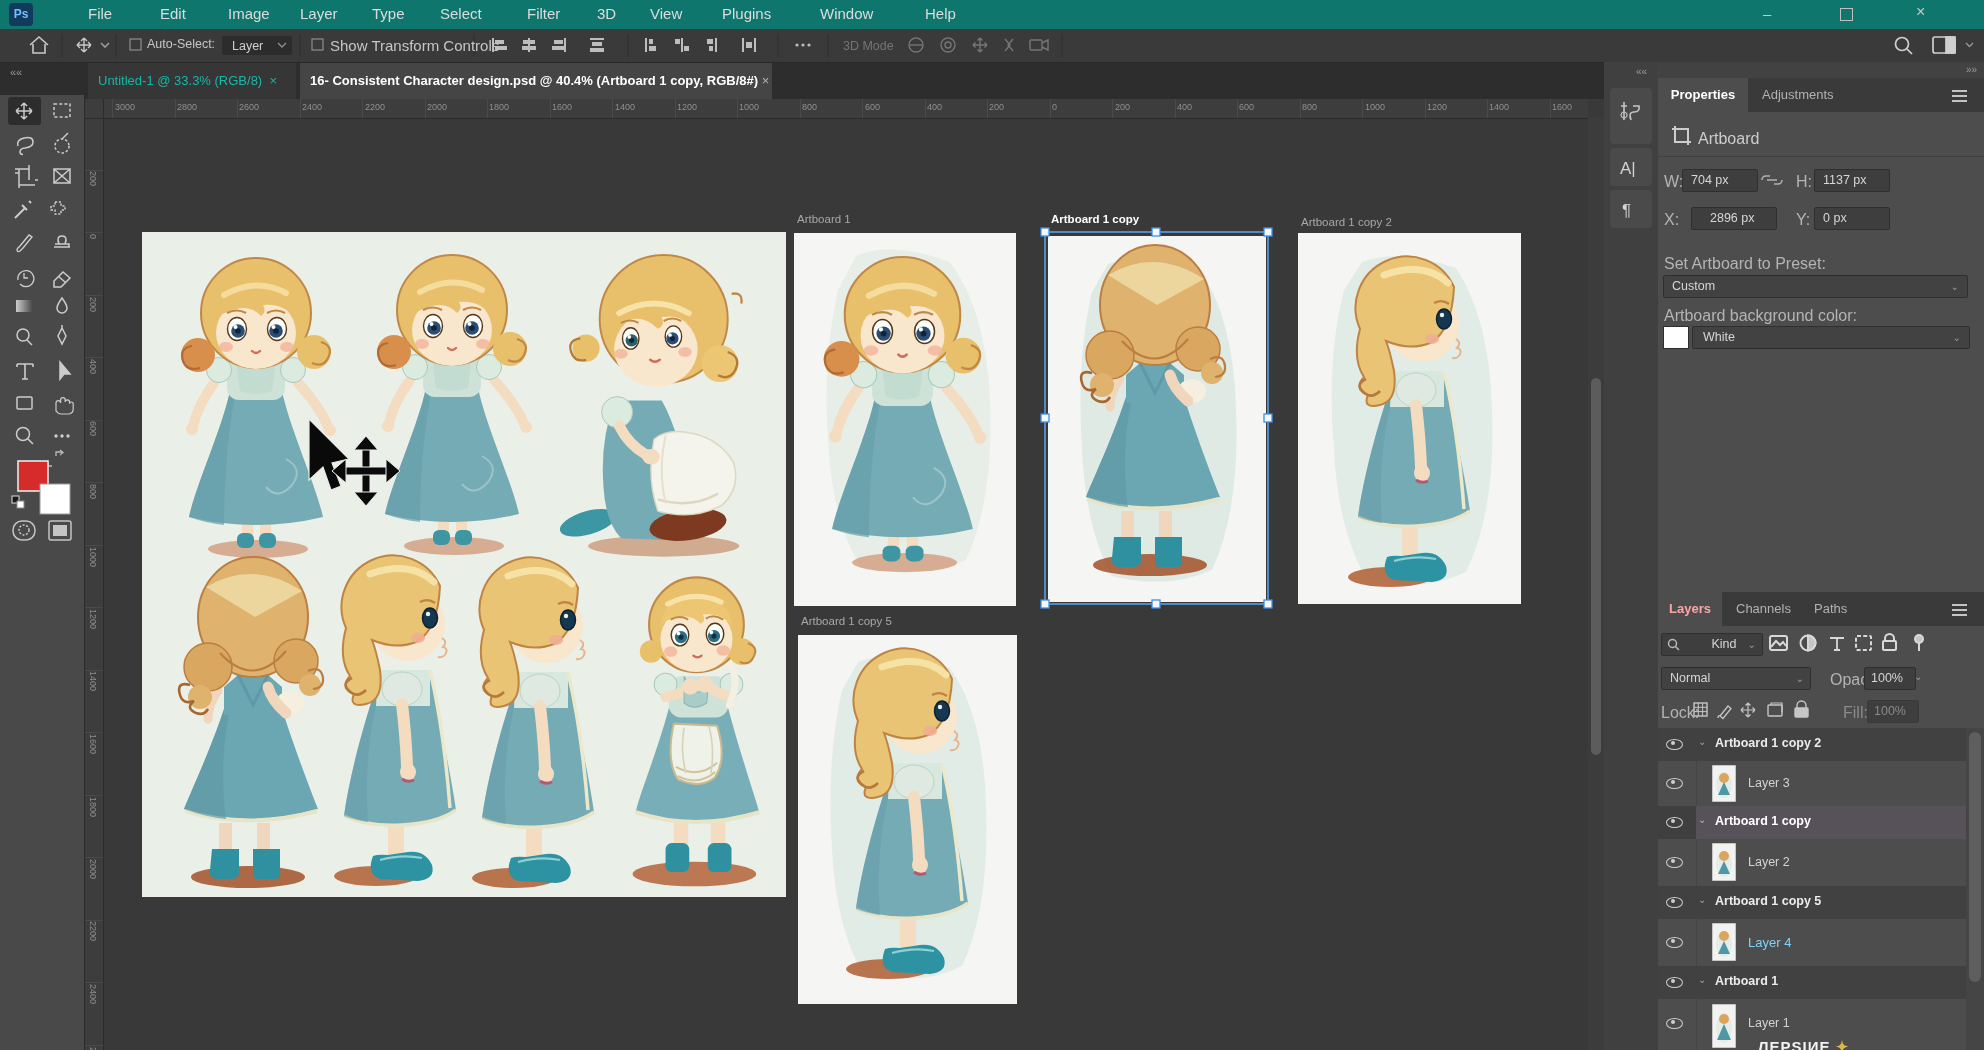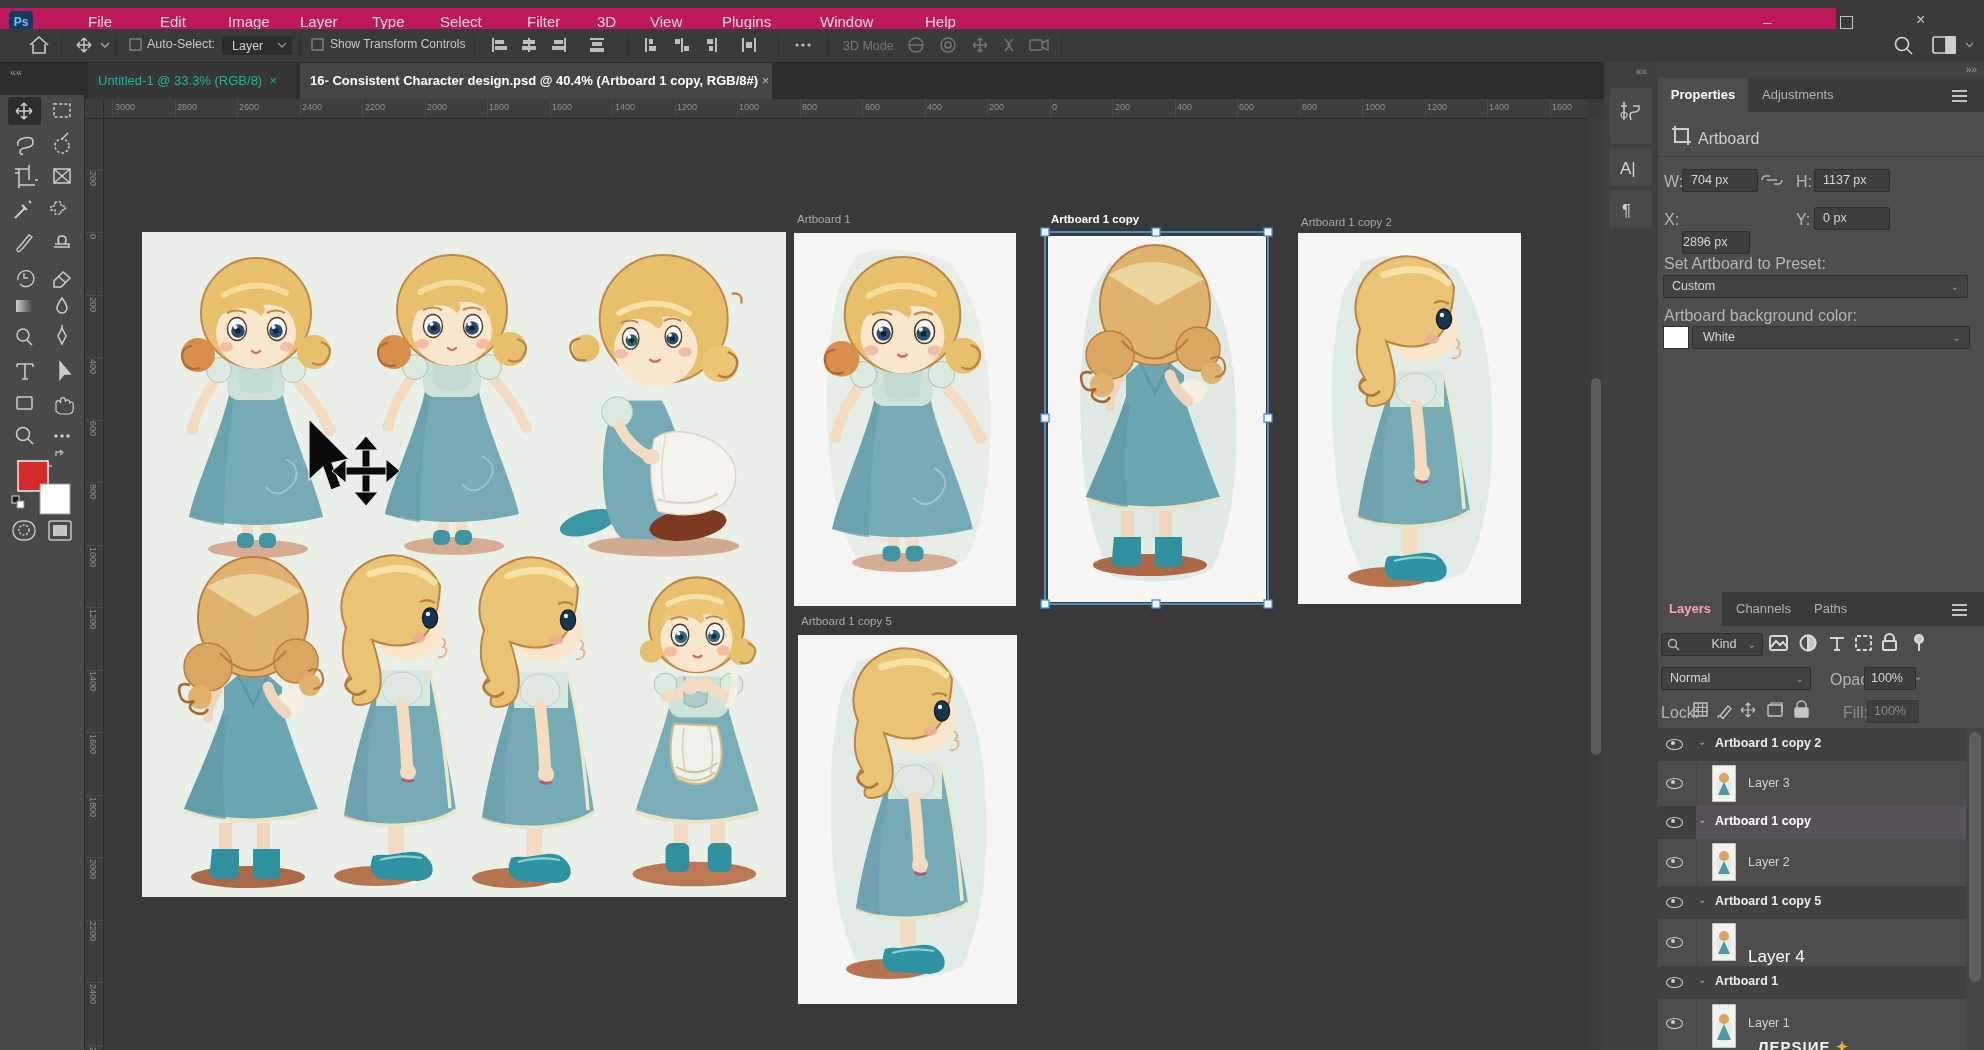--- a/index.html
+++ b/index.html
@@ -1,19 +1,19 @@
 <!DOCTYPE html>
 <html><head>
 <meta charset="utf-8">
 <style>
   html,body{margin:0;padding:0;width:1984px;height:1050px;overflow:hidden;
     font-family:"Liberation Sans",sans-serif;background:#393939;}
   .abs{position:absolute;}
   
-  #menubar{left:0;top:8px;width:1836px;height:29px;background:#be185d;}
+  #menubar{left:0;top:0;width:1984px;height:29px;background:#0f766e;}
   #menubar .mi{position:absolute;top:5px;color:#dcdcdc;font-size:15px;}
   #optbar{left:0;top:29px;width:1984px;height:33px;background:#3a3a3a;border-bottom:1px solid #282828;}
   #tabbar{left:0;top:63px;width:1984px;height:36px;background:#2d2d2d;}
   .tab{position:absolute;top:0;height:36px;font-size:13px;line-height:36px;padding:0 10px;white-space:nowrap;overflow:hidden;}
   #hruler{left:103px;top:99px;width:1485px;height:19px;background:#3d3d3d;border-bottom:1px solid #2b2b2b;background-image:repeating-linear-gradient(90deg,#4a4a4a 0,#4a4a4a 1px,transparent 1px,transparent 62.5px);background-position:9px 0;}
   #vruler{left:84px;top:99px;width:19px;height:951px;background:#3d3d3d;border-right:1px solid #2b2b2b;background-image:repeating-linear-gradient(180deg,#4a4a4a 0,#4a4a4a 1px,transparent 1px,transparent 62.5px);background-position:0 8px;}
   .rnum{position:absolute;color:#8f8f8f;font-size:9px;}
   #toolbar{left:0;top:95px;width:84px;height:955px;background:#494949;border-right:1px solid #2b2b2b;}
   #dock{left:1604px;top:62px;width:54px;height:988px;background:#404040;}
   #rpanel{left:1658px;top:62px;width:326px;height:988px;background:#4d4d4d;}
@@ -128,21 +128,21 @@
 
   <g stroke="#d0d0d0" fill="none" stroke-width="1.7">
     <circle cx="1902" cy="15" r="6.5"></circle>
         <path d="M1907,20 l5,5"></path>
     <rect x="1933" y="8" width="22" height="16" rx="2"></rect>
         <rect x="1946" y="8" width="9" height="16" fill="#d0d0d0"></rect>
     <path d="M1966,14 l3.5,3.5 l3.5,-3.5" stroke-width="1.3" stroke="#9a9a9a"></path>
   </g>
 </svg>
 <span style="position:absolute;left:147px;top:8px;color:#c6c6c6;font-size:12.5px;">Auto-Select:</span>
-<span style="position:absolute;left:330px;top:8px;color:#c6c6c6;font-size:12px;">Show Transform Controls</span>
+<span style="position:absolute;left:330px;top:8px;color:#c6c6c6;font-size:15px;">Show Transform Controls</span>
 </div>
 
 <div class="abs" id="tabbar">
   <div class="abs" style="left:10px;top:3px;color:#9a9a9a;font-size:11px;">««</div>
   <div class="tab" style="left:88px;width:188px;background:#363636;color:#14b8a6;">Untitled-1 @ 33.3% (RGB/8) &nbsp;×</div>
   <div class="tab" style="left:300px;width:452px;background:#454545;color:#ffffff;font-weight:bold;">16- Consistent Character design.psd @ 40.4% (Artboard 1 copy, RGB/8#) <span style="color:#b5b5b5;font-weight:normal;">×</span></div>
 </div>
 
 <div class="abs" id="hruler">
 <div class="rnum" style="left:12px;top:3px;">3000</div>
@@ -527,21 +527,21 @@
 
   <div class="lbl" style="left:6px;top:111px;">W:</div>
   <div class="field" style="left:24px;top:107px;width:66px;height:21px;line-height:21px;padding-left:8px;">704 px</div>
   <svg width="24" height="16" style="position:absolute;left:102px;top:110px;">
     <path d="M2,8 a4,4 0 0 1 4,-4 h4 M22,8 a4,4 0 0 1 -4,4 h-4 M7,8 h10" fill="none" stroke="#b0b0b0" stroke-width="1.6"></path>
   </svg>
   <div class="lbl" style="left:138px;top:111px;">H:</div>
   <div class="field" style="left:156px;top:107px;width:66px;height:21px;line-height:21px;padding-left:8px;">1137 px</div>
 
   <div class="lbl" style="left:6px;top:149px;">X:</div>
-  <div class="field" style="left:24px;top:145px;width:66px;height:21px;line-height:21px;padding-left:0;margin-top:24px;">2896 px</div>
+  <div class="field" style="left:33px;top:145px;width:66px;height:21px;line-height:21px;padding-left:18px;">2896 px</div>
   <div class="lbl" style="left:138px;top:149px;">Y:</div>
   <div class="field" style="left:156px;top:145px;width:66px;height:21px;line-height:21px;padding-left:8px;">0 px</div>
 
   <div class="lbl" style="left:6px;top:193px;">Set Artboard to Preset:</div>
   <div class="field" style="left:5px;top:213px;width:295px;height:21px;line-height:21px;padding-left:8px;background:#424242;">Custom
     <span style="position:absolute;right:8px;color:#9a9a9a;font-size:10px;">⌄</span></div>
   <div class="lbl" style="left:6px;top:245px;">Artboard background color:</div>
   <div class="abs" style="left:5px;top:264px;width:24px;height:21px;background:#ffffff;border:1px solid #2f2f2f;"></div>
   <div class="field" style="left:34px;top:264px;width:266px;height:21px;line-height:21px;padding-left:10px;background:#424242;">White
     <span style="position:absolute;right:8px;color:#9a9a9a;font-size:10px;">⌄</span></div>
@@ -643,21 +643,21 @@
 
   <div class="abs" style="left:0;top:857px;width:308px;height:47px;background:#4d4d4d;border-bottom:1px solid #454545;">
     <div class="eye" style="left:8px;top:18px;"></div>
     <div class="abs" style="left:38px;top:0;width:1px;height:47px;background:#454545;"></div>
     <svg width="24" height="38" style="position:absolute;left:54px;top:4px;">
         <rect width="24" height="38" fill="#f2f3f0" stroke="#9a9a9a" stroke-width="1"></rect>
         <ellipse cx="12" cy="21" rx="8" ry="13" fill="#e3ece6"></ellipse>
         <circle cx="12" cy="13" r="5" fill="#dda45e"></circle>
         <path d="M6,31 L12,18 L18,31 Z" fill="#4e97a5"></path>
       </svg>
-    <span style="position:absolute;left:90px;top:28px;color:#ffffff;font-size:17px;">Layer 4</span>
+    <span style="position:absolute;left:90px;top:16px;color:#7dd3fc;font-size:13px;">Layer 4</span>
   </div>
 
   <div class="abs" style="left:0;top:904px;width:308px;height:33px;background:#414141;">
     <div class="eye" style="left:8px;top:11px;"></div>
     <span style="position:absolute;left:40px;top:8px;color:#9f9f9f;font-size:10px;">⌄</span>
     <span style="position:absolute;left:57px;top:8px;color:#ececec;font-size:12.5px;font-weight:bold;">Artboard 1</span>
   </div>
 
   <div class="abs" style="left:0;top:937px;width:308px;height:51px;background:#4d4d4d;">
     <div class="eye" style="left:8px;top:19px;"></div>

